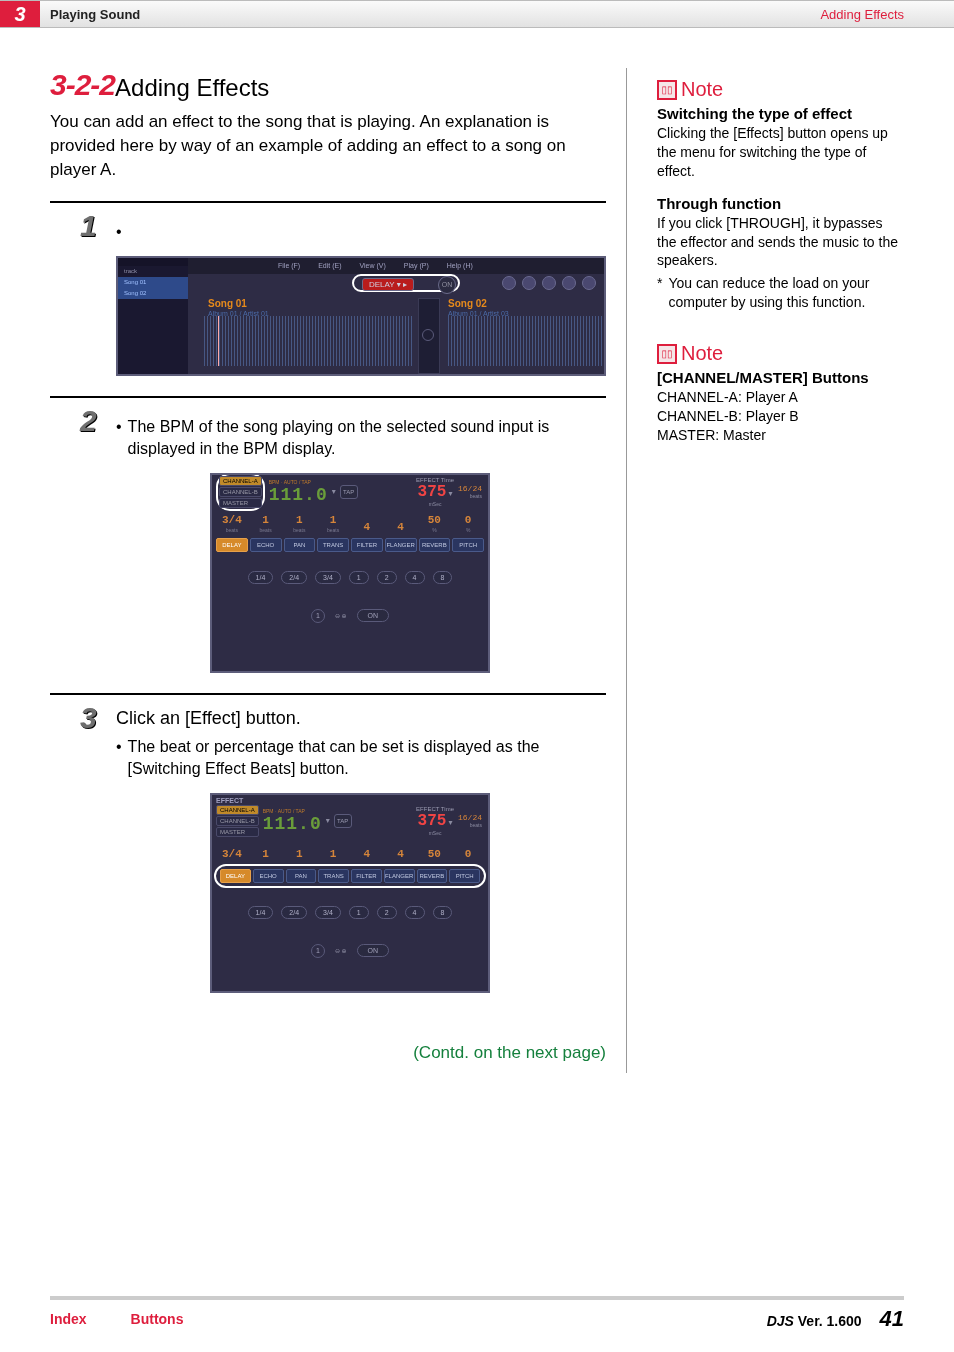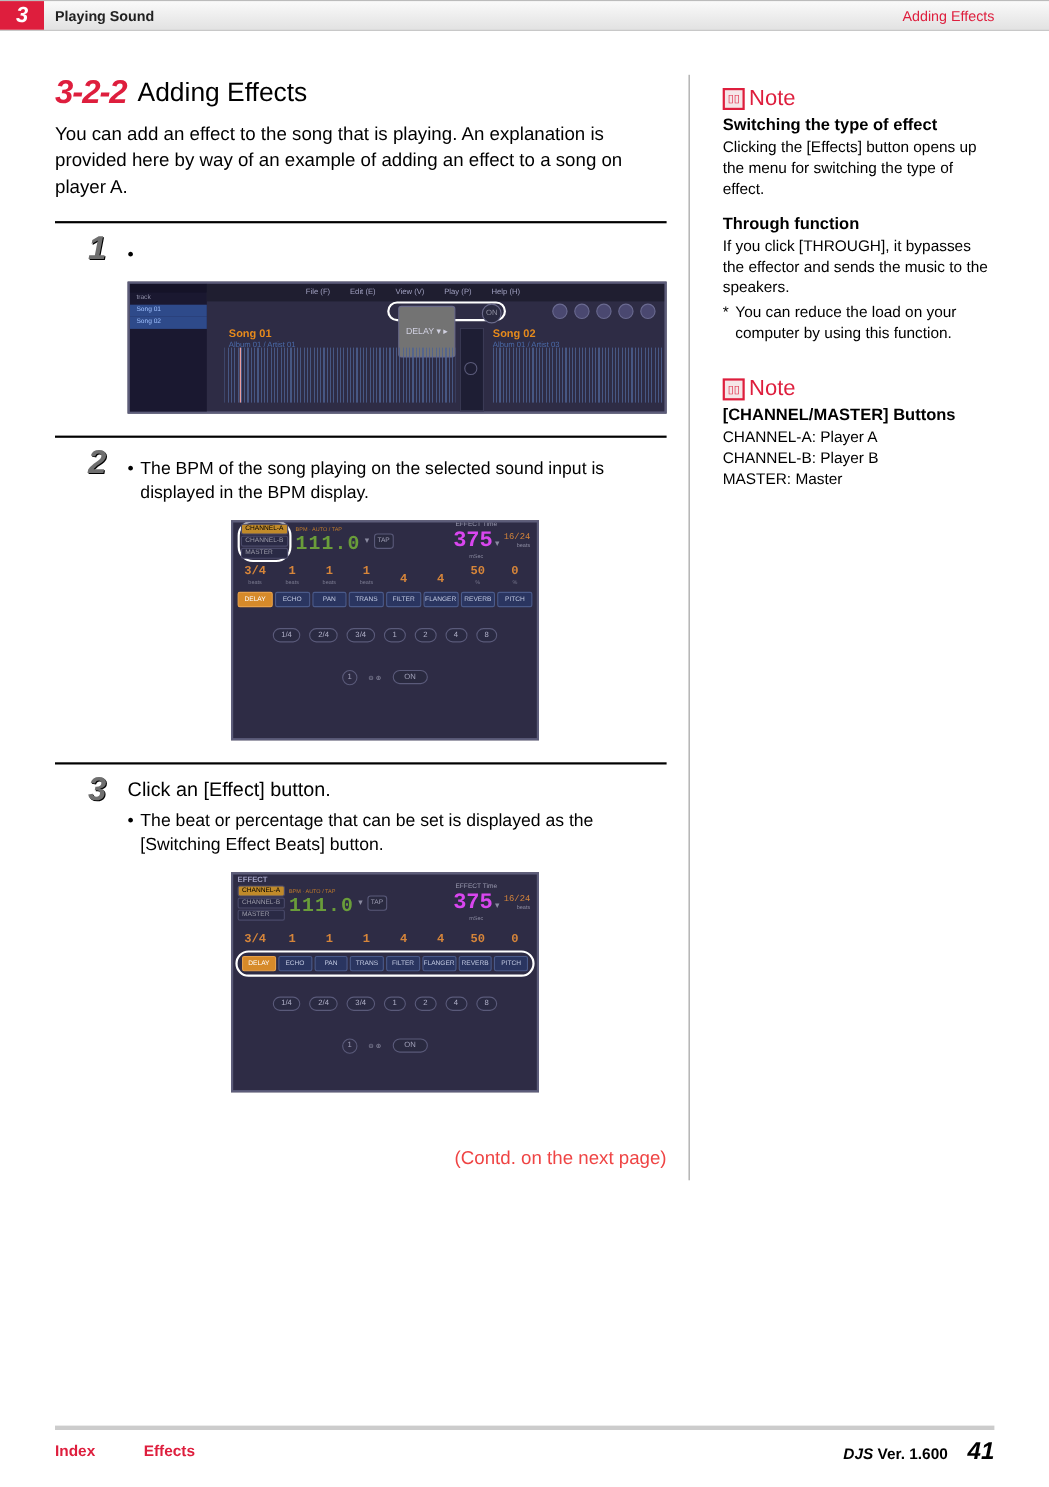--- a/index.html
+++ b/index.html
@@ -58,22 +58,22 @@
   }
   .side-col {
     flex: 1;
     padding-left: 30px;
   }
   .sec-heading {
     font-size: 24px;
     font-weight: normal;
     margin-bottom: 8px;
     display: flex;
-    align-items: center;
-    gap: 10px;
+    align-items: flex-end;
+    gap: 0;
   }
   .sec-num {
     font-style: italic;
     font-weight: bold;
     color: #de1e3d;
     font-size: 30px;
     letter-spacing: -1px;
   }
   .intro {
     font-size: 17px;
@@ -139,25 +139,25 @@
   }
   .track-hdr { height:8px; background:#151328; }
   .track-row { height: 11px; display:flex; align-items:center; padding-left:6px; font-size:6px; color:#8f8fa8;}
   .track-row.sel { background:#2e4a8a; color:#a0c0ff;}
   .ss-circled {
     position: absolute;
     border: 2px solid #fff;
     border-radius: 14px;
   }
   .ss-pill {
-    background: #737373;
+    background: #b91c1c;
     border: 1px solid #6a6a8a;
     color: #d0d0e0;
     font-size: 8px;
-    padding: 18px 6px;
+    padding: 1px 6px;
     border-radius: 3px;
     position: absolute;
   }
   .ss-on {
     position:absolute;
     width:18px;height:18px;border-radius:50%;border:1px solid #6a6a8a;background:#2a2a40;color:#9090a0;font-size:7px;display:flex;align-items:center;justify-content:center;
   }
   .songlabel { position:absolute; color:#e68a1c; font-size:10px; font-weight:bold; }
   .album { position:absolute; color:#4a6aa8; font-size:7px; }
   .wave { position:absolute; height:50px; background:repeating-linear-gradient(90deg,#4d6293 0 1px,transparent 1px 3px); opacity:0.8;}
@@ -188,21 +188,21 @@
   .ch-btn.active { background:#c08a2a; color:#000; }
   .bpm-big {
     color:#6a9d3a;
     font-family: 'Courier New', monospace;
     font-size:18px;
     font-weight:bold;
     letter-spacing:1px;
   }
   .tap { width:18px;height:14px;border:1px solid #5a5a7a;border-radius:3px;background:#2a2a40;font-size:6px;color:#9a9ab0;display:flex;align-items:center;justify-content:center;}
   .fx-time-lbl { font-size:6px; color:#9a9ab0; }
-  .fx-num { color:#d946ef; font-family:'Courier New',monospace; font-size:20px; font-weight:bold;}
+  .fx-num { color:#ef4444; font-family:'Courier New',monospace; font-size:16px; font-weight:bold;}
   .beats-sm { color:#d6853a; font-size:8px; font-family:'Courier New',monospace;}
   .param-row {
     display:flex; gap:2px; padding:2px 4px; height:26px; align-items:flex-end;
   }
   .param-cell { flex:1; display:flex; flex-direction:column; align-items:center; gap:1px;}
   .param-val { color:#d6853a; font-family:'Courier New',monospace; font-size:11px; font-weight:bold;}
   .param-lbl { color:#7a7a90; font-size:5px; }
   .fx-btn-row {
     display:flex; gap:2px; padding:3px 4px;
   }
@@ -243,21 +243,21 @@
   }
   .note-icon {
     width:20px; height:20px; border:2px solid #de1e3d; background:#f5e6e8;
     display:flex; align-items:center; justify-content:center; font-size:10px; color:#de1e3d;
   }
   .note-sub {
     font-weight:bold; font-size:15px; margin-bottom:2px;
   }
   .note-text { font-size:14px; line-height:1.35; margin-bottom:14px;}
   .note-star { display:flex; gap:6px; font-size:14px; line-height:1.35; margin-top:4px;}
-  .contd { text-align:right; color:#ef4444; font-size:17px; padding:30px 0 10px 0;}
+  .contd { text-align:right; color:#15803d; font-size:17px; padding:30px 0 10px 0;}
 
   .footer {
     position: absolute;
     bottom: 20px; left:0; right:0;
     padding: 6px 50px 0 50px;
   }
   .footer-bar {
     border-top: 4px solid #ccc;
     display:flex; align-items:center; padding-top:6px;gap:20px;
   }
@@ -546,21 +546,21 @@
       <div class="note-text" style="margin-bottom:0;">CHANNEL-A: Player A</div>
       <div class="note-text" style="margin-bottom:0;">CHANNEL-B: Player B</div>
       <div class="note-text" style="margin-bottom:0;">MASTER: Master</div>
     </div>
   </div>
 </div>
 
 <div class="footer">
   <div class="footer-bar">
     <span class="footer-link">Index</span>
-    <span class="footer-link">Effects</span>
+    <span class="footer-link">Buttons</span>
     <span class="footer-right">
       <span class="ver">DJS</span>
       <span style="font-style:normal;font-weight:bold;"> </span>
       <span style="font-style:normal;font-weight:bold;">Ver. 1.600</span>
       <span class="page-num">41</span>
     </span>
   </div>
 </div>
 
 </body></html>

